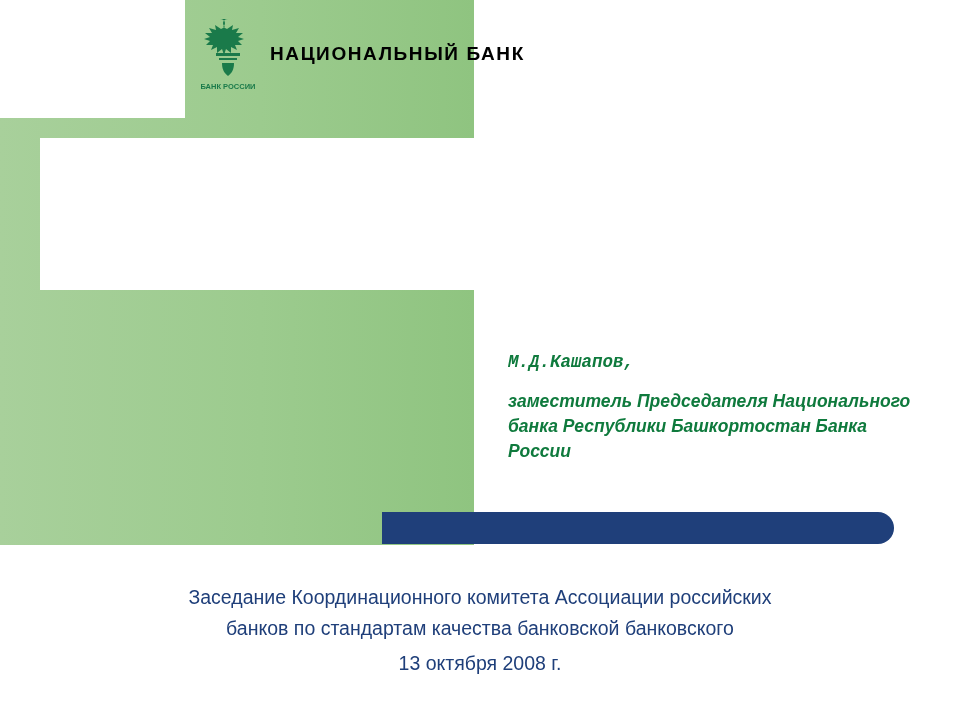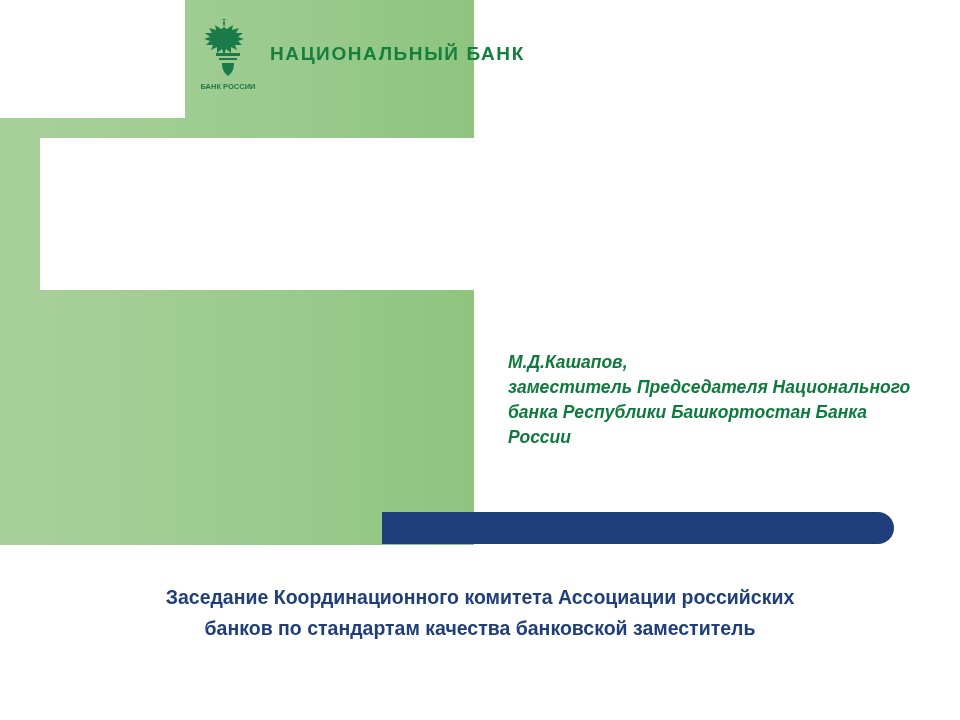--- a/index.html
+++ b/index.html
@@ -101,21 +101,21 @@
   }
   .emblem {
     width: 64px;
     height: 82px;
     position: relative;
     flex: 0 0 auto;
     margin-right: 10px;
   }
   .emblem svg { display: block; }
   .logo-text {
-    color: #15803d;
+    color: #000000;
     font-weight: bold;
     letter-spacing: 1.6px;
   }
   .logo-line1 {
     font-size: 19px;
     line-height: 28px;
   }
   .logo-line2 {
     font-size: 19px;
     line-height: 28px;
@@ -127,20 +127,22 @@
     left: 508px;
     top: 350px;
     width: 420px;
     color: #0f7a3d;
     font-weight: bold;
     font-style: italic;
     font-size: 17.5px;
     line-height: 25px;
   }
   .author .name {
+    margin-bottom: 14px;
+    font-family: Liberation Mono, monospace;
   }
 
   
   .navy-bar {
     position: absolute;
     left: 382px;
     top: 512px;
     width: 512px;
     height: 32px;
     background: #1f3f7a;
@@ -148,21 +150,21 @@
   }
 
   
   .footer {
     position: absolute;
     left: 30px;
     top: 582px;
     width: 900px;
     text-align: center;
     color: #1f3f7a;
-    font-weight: bold;
+    font-weight: normal;
     font-size: 19.5px;
     line-height: 31px;
   }
   .footer .date {
     margin-top: 4px;
   }
 </style>
 </head>
 <body>
 
@@ -198,16 +200,17 @@
 
   <div class="author">
     <div class="name">М.Д.Кашапов,</div>
     <div class="position">заместитель Председателя Национального банка Республики Башкортостан Банка России</div>
   </div>
 
   <div class="navy-bar"></div>
 
   <div class="footer">
     <div>Заседание Координационного комитета Ассоциации российских</div>
-    <div>банков по стандартам качества банковской заместитель</div>
+    <div>банков по стандартам качества банковской банковского</div>
+    <div class="date">13 октября 2008 г.</div>
   </div>
 
 </div>
 
 </body></html>

